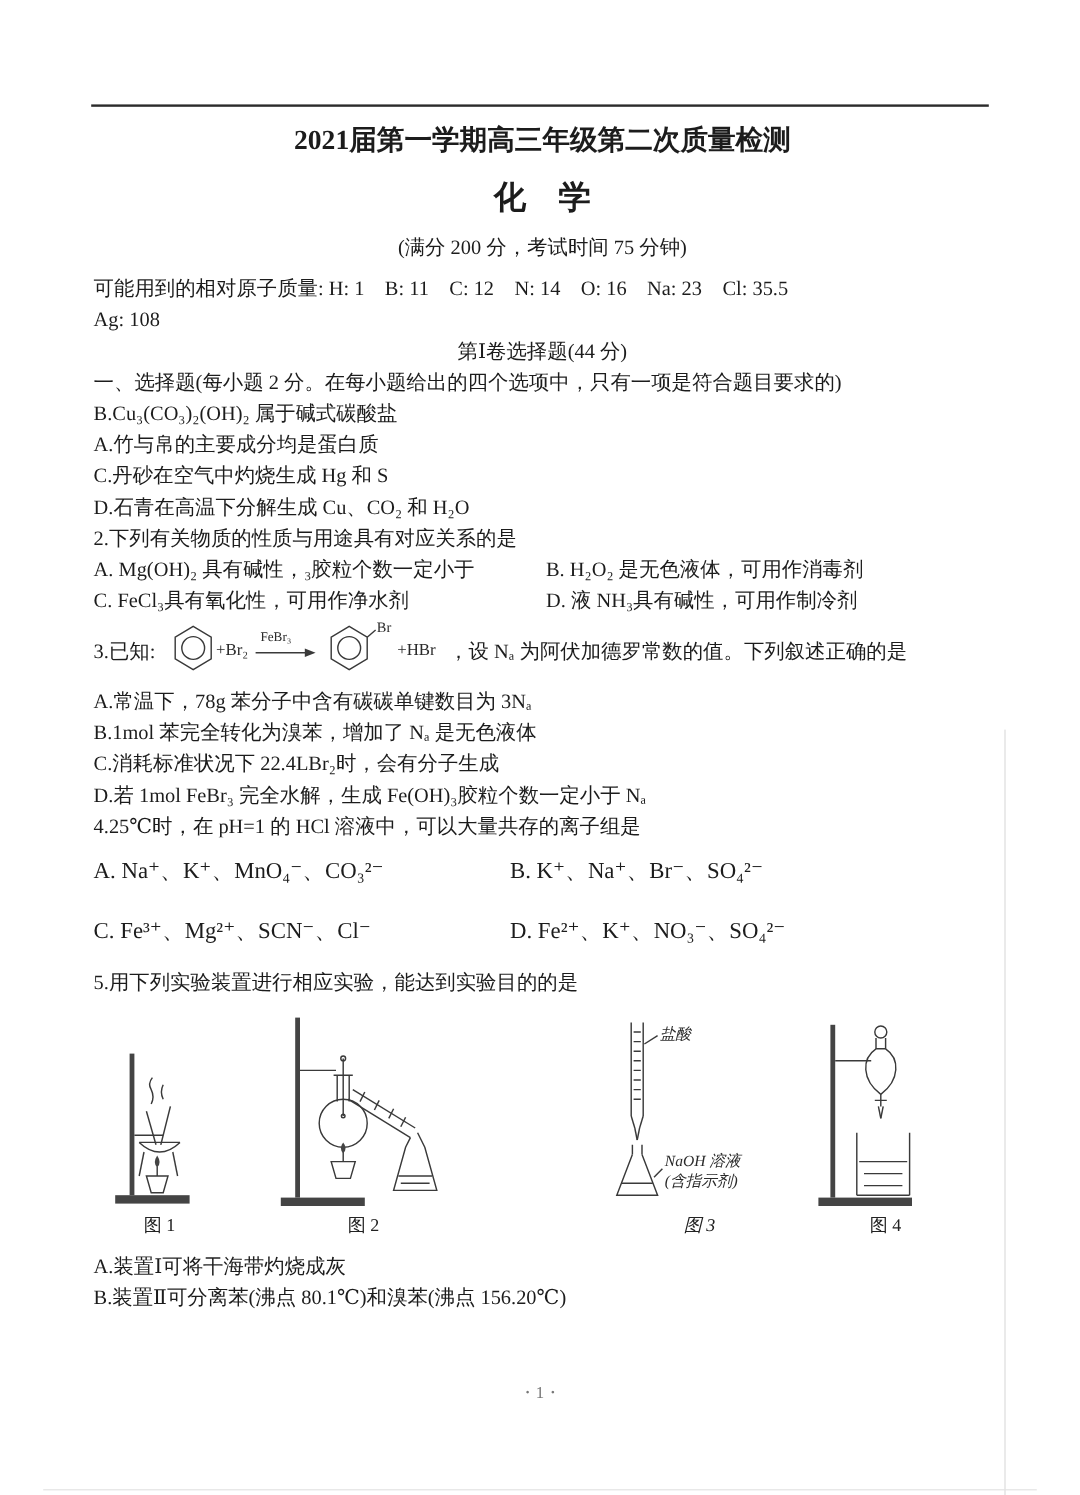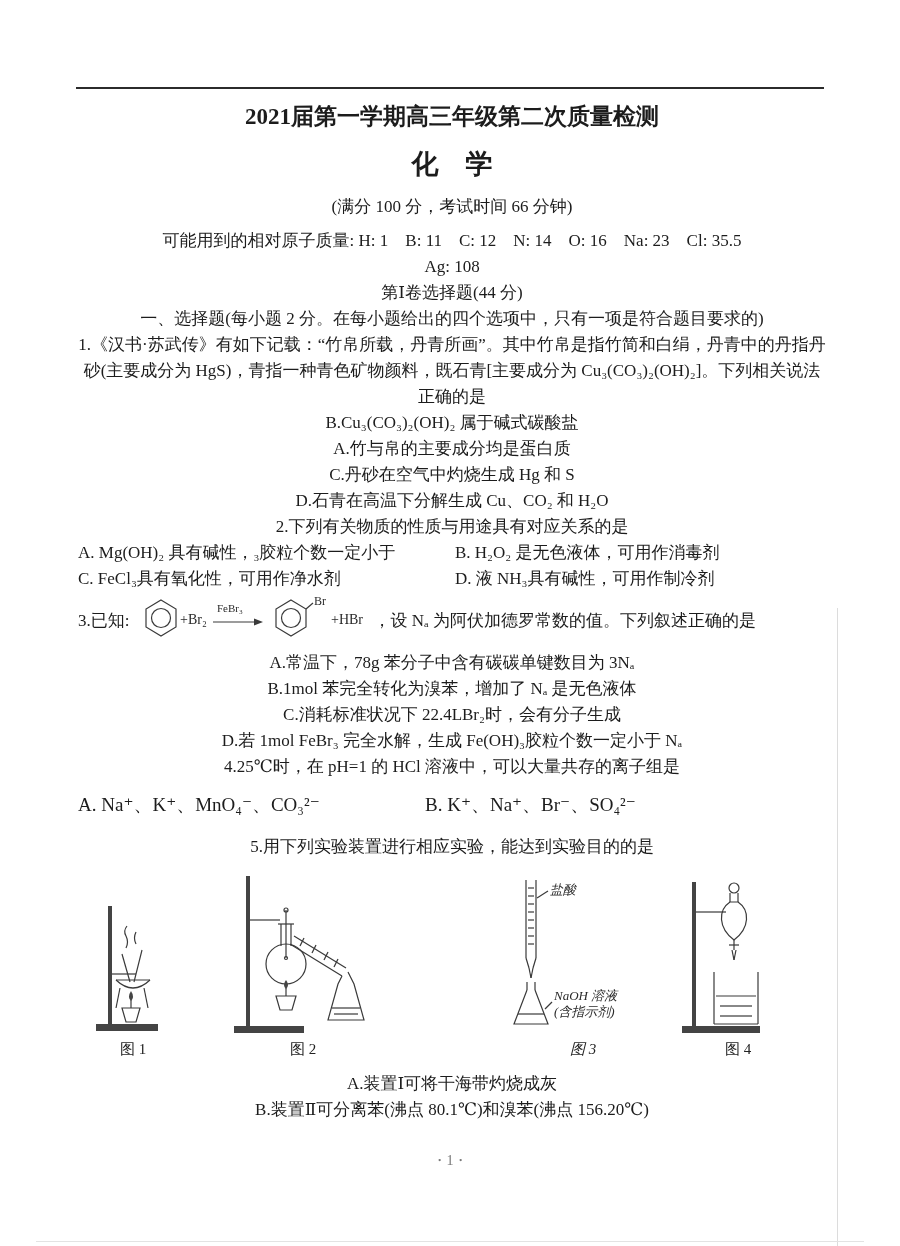--- a/index.html
+++ b/index.html
@@ -10,21 +10,21 @@
     color:#1c1c1c;
   }
   .page { position:absolute; inset:0; }
   .top-rule { position:absolute; left:76px; top:87px; width:748px; height:2px; background:#2b2b2b; }
   .artifact-right { position:absolute; right:62px; top:608px; bottom:0; width:1px; background:#dcdcdc; }
   .artifact-bottom { position:absolute; left:36px; right:36px; bottom:4px; height:1px; background:#e3e3e3; }
   .content { position:absolute; left:78px; top:96px; width:748px; }
   .title { text-align:center; font-size:23px; font-weight:700; margin-top:6px; line-height:30px; }
   .subject { text-align:center; font-size:27px; font-weight:700; margin-top:14px; line-height:36px; }
   .meta { text-align:center; font-size:17px; margin-top:12px; line-height:26px; }
-  p.line { font-size:17px; line-height:26px;text-align:center; }
+  p.line { font-size:17px; line-height:26px; }
   .center { text-align:center; }
   .justify { text-align:justify; }
   .mt8 { margin-top:8px; }
   .optrow { display:flex; font-size:17px; line-height:26px; }
   .optrow .left { flex:0 0 377px; }
   .ionrow { display:flex; font-size:19px; line-height:30px; }
   .ionrow .left { flex:0 0 347px; }
   .ionrow.first { margin-top:10px; }
   .ionrow.second { margin-top:20px; }
   .q5stem { margin-top:14px; }
@@ -46,29 +46,28 @@
 <body>
 
 <div class="page">
   <div class="top-rule"></div>
   <div class="artifact-right"></div>
   <div class="artifact-bottom"></div>
 
   <div class="content">
     <div class="title">2021届第一学期高三年级第二次质量检测</div>
     <div class="subject">化　学</div>
-    <div class="meta">(满分 100 分，考试时间 66 分钟)</div>
+    <div class="meta">(满分 200 分，考试时间 75 分钟)</div>
 
     <p class="line mt8">可能用到的相对原子质量: H: 1　B: 11　C: 12　N: 14　O: 16　Na: 23　Cl: 35.5</p>
     <p class="line">Ag: 108</p>
     <p class="line center">第Ⅰ卷选择题(44 分)</p>
     <p class="line">一、选择题(每小题 2 分。在每小题给出的四个选项中，只有一项是符合题目要求的)</p>
 
     <section>
-      <p class="line justify">1.《汉书·苏武传》有如下记载：“竹帛所载，丹青所画”。其中竹帛是指竹简和白绢，丹青中的丹指丹砂(主要成分为 HgS)，青指一种青色矿物颜料，既石青[主要成分为 Cu₃(CO₃)₂(OH)₂]。下列相关说法正确的是</p>
       <p class="line">B.Cu₃(CO₃)₂(OH)₂ 属于碱式碳酸盐</p>
       <p class="line">A.竹与帛的主要成分均是蛋白质</p>
       <p class="line">C.丹砂在空气中灼烧生成 Hg 和 S</p>
       <p class="line">D.石青在高温下分解生成 Cu、CO₂ 和 H₂O</p>
     </section>
 
     <section>
       <p class="line">2.下列有关物质的性质与用途具有对应关系的是</p>
       <div class="optrow">
         <span class="left">A. Mg(OH)₂ 具有碱性，₃胶粒个数一定小于</span>
@@ -102,20 +101,24 @@
       <p class="line">B.1mol 苯完全转化为溴苯，增加了 Nₐ 是无色液体</p>
       <p class="line">C.消耗标准状况下 22.4LBr₂时，会有分子生成</p>
       <p class="line">D.若 1mol FeBr₃ 完全水解，生成 Fe(OH)₃胶粒个数一定小于 Nₐ</p>
     </section>
 
     <section>
       <p class="line">4.25℃时，在 pH=1 的 HCl 溶液中，可以大量共存的离子组是</p>
       <div class="ionrow first">
         <span class="left">A. Na⁺、K⁺、MnO₄⁻、CO₃²⁻</span>
         <span>B. K⁺、Na⁺、Br⁻、SO₄²⁻</span>
+      </div>
+      <div class="ionrow second">
+        <span class="left">C. Fe³⁺、Mg²⁺、SCN⁻、Cl⁻</span>
+        <span>D. Fe²⁺、K⁺、NO₃⁻、SO₄²⁻</span>
       </div>
     </section>
 
     <section>
       <p class="line q5stem">5.用下列实验装置进行相应实验，能达到实验目的的是</p>
 
       <div class="figures">
 
         <figure class="fig fig1">
           <svg class="diagram" width="110" height="140" viewBox="0 0 110 140">

